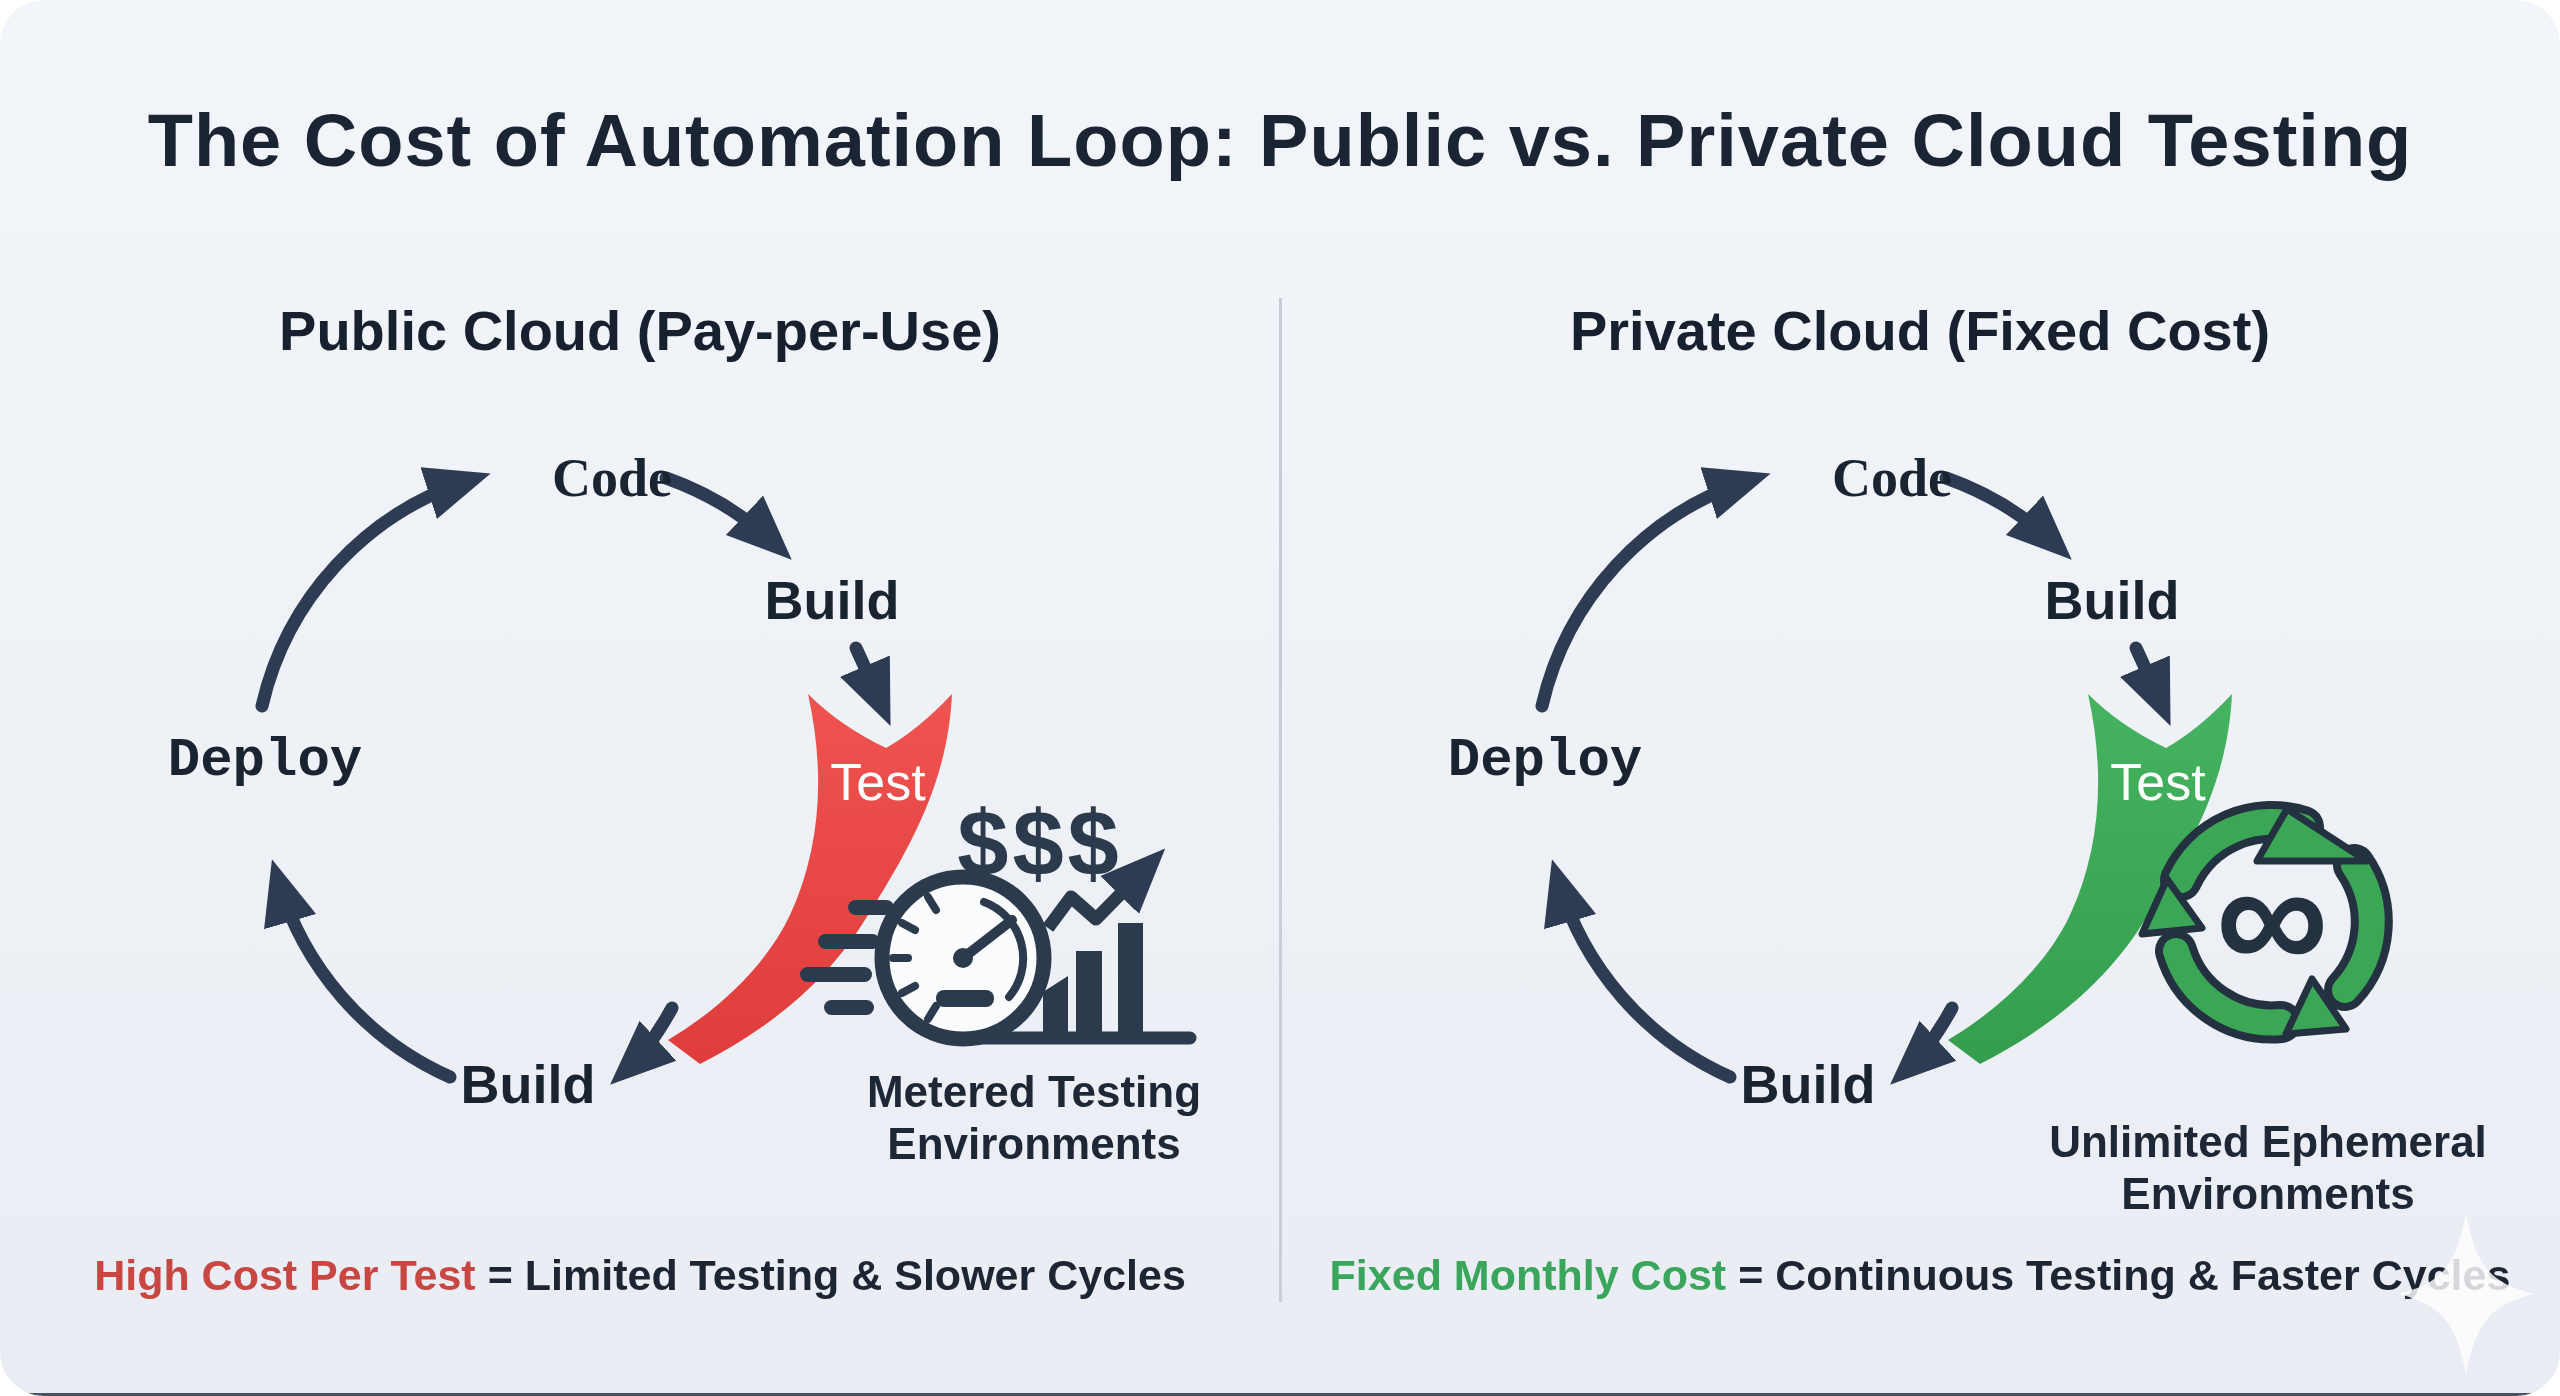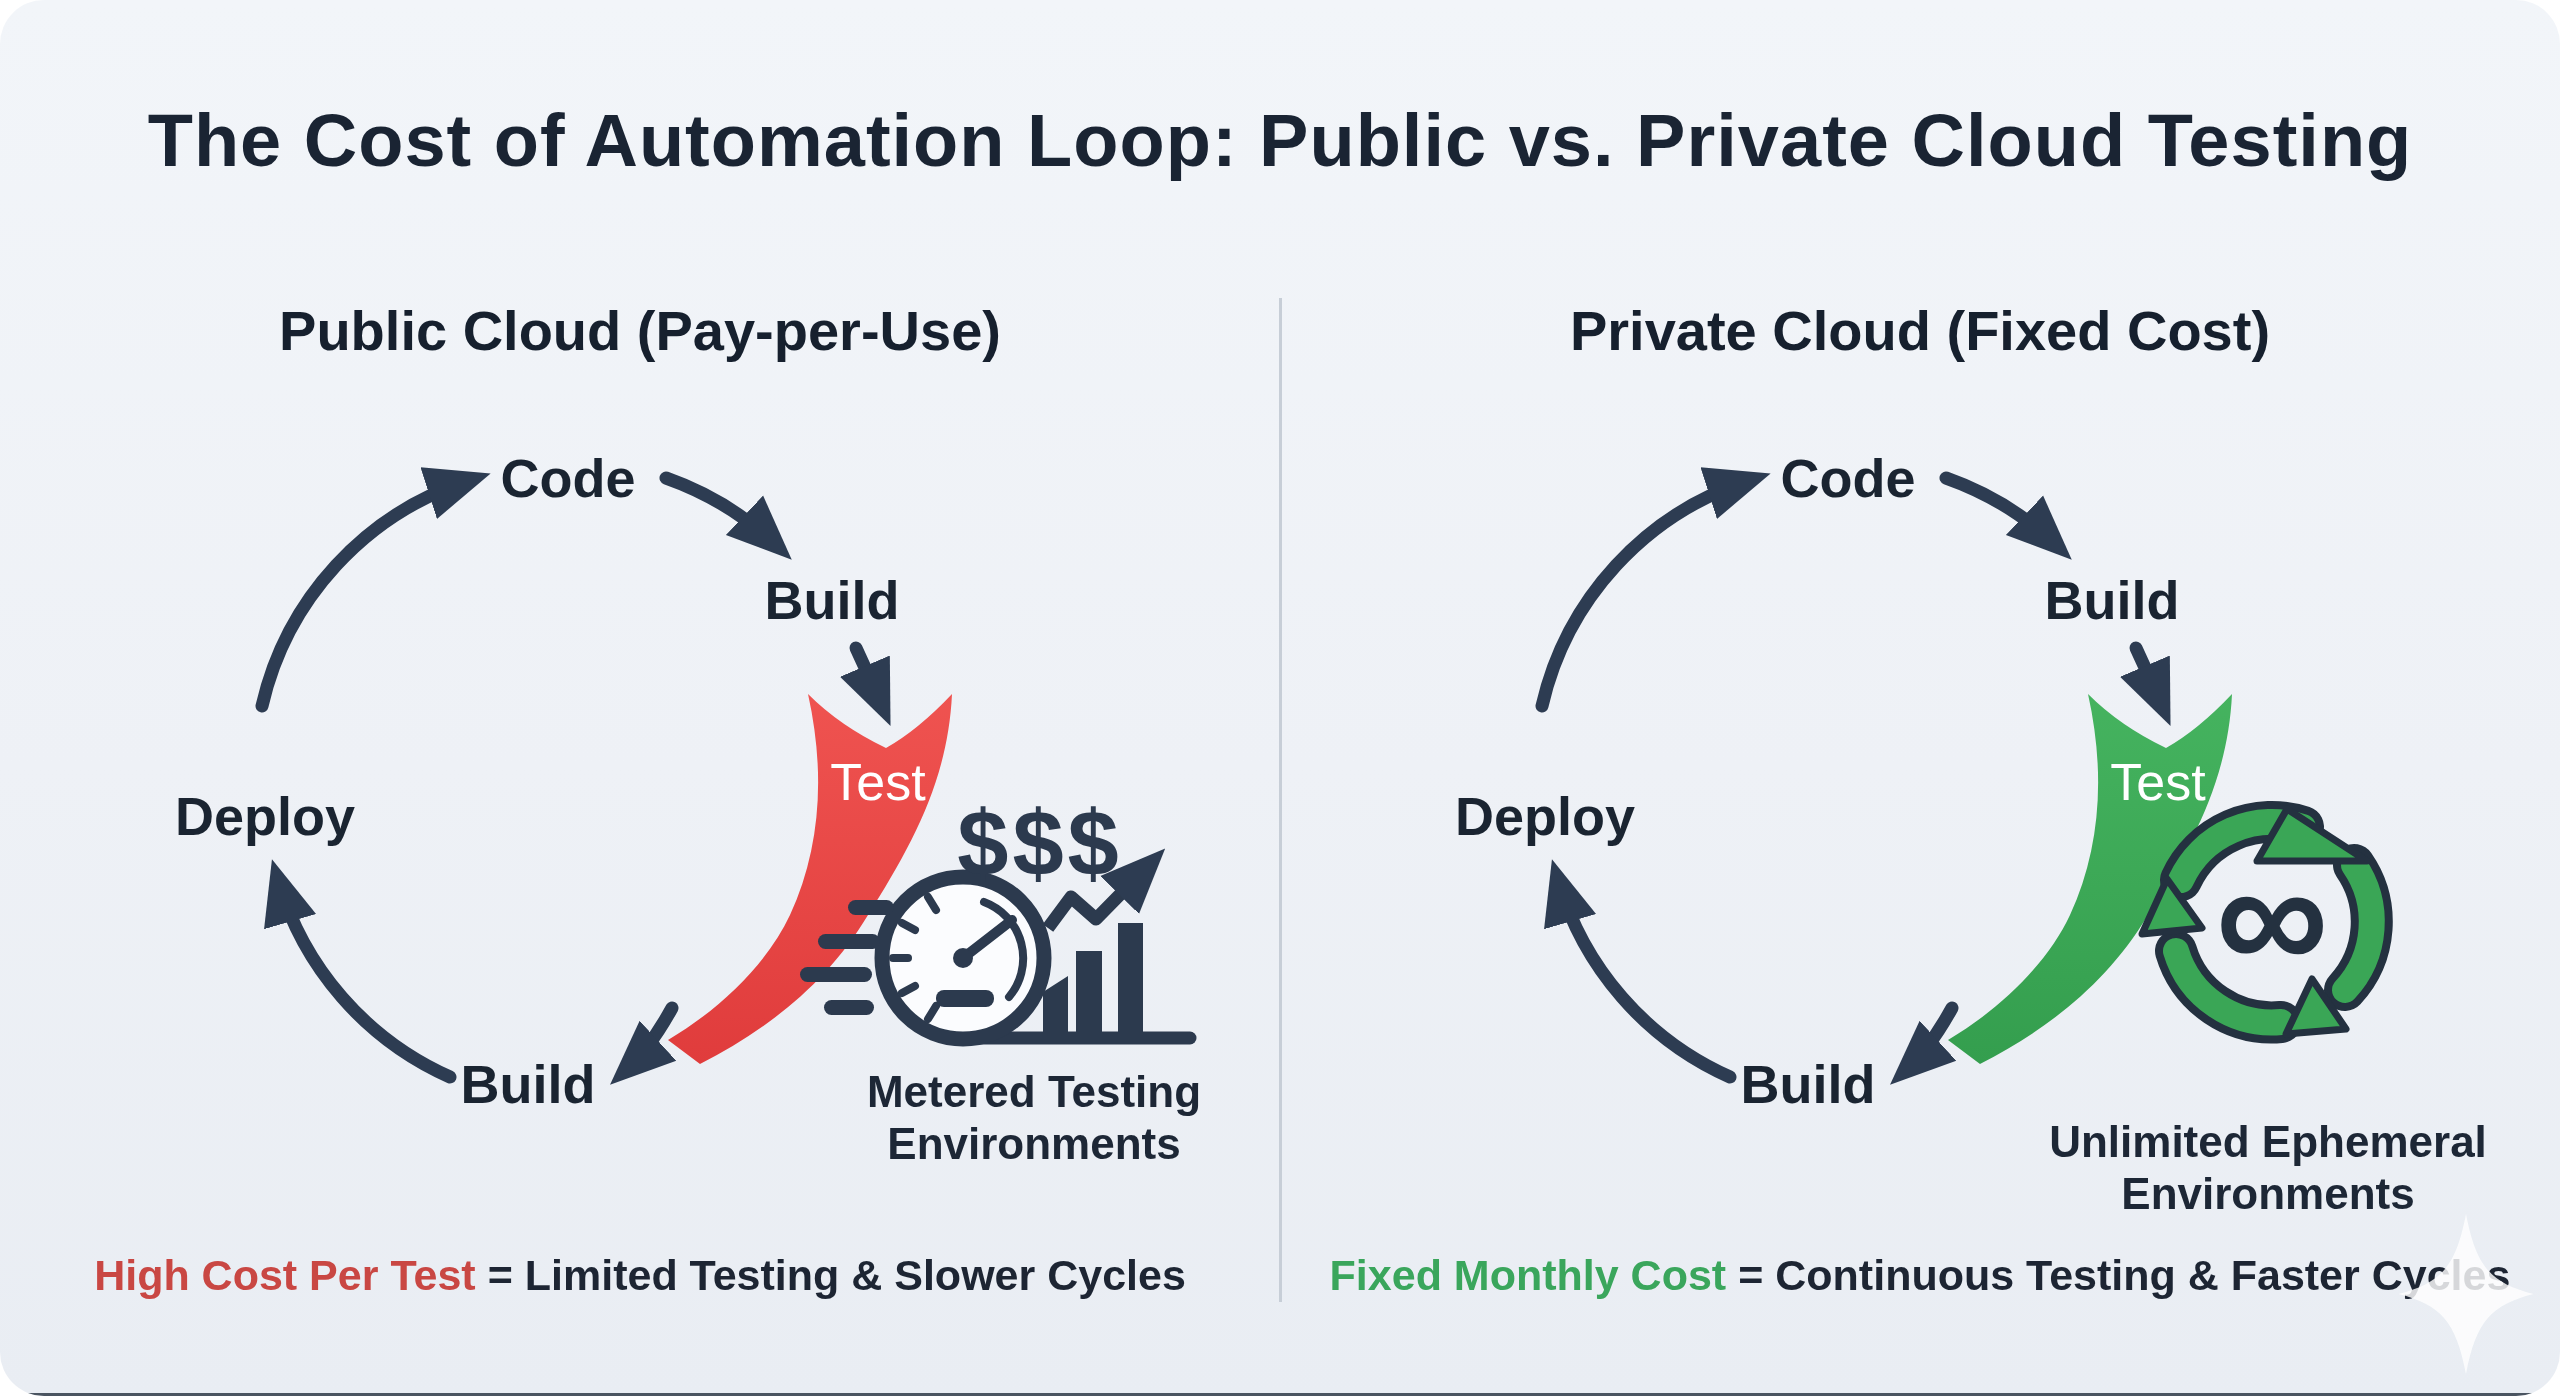--- a/index.html
+++ b/index.html
@@ -24,23 +24,23 @@
     position:absolute;top:330px;left:0;width:100%;margin:0;
     transform:translateY(-50%);
     text-align:center;font-size:56px;font-weight:700;color:#16202e;
   }
   .panel-svg{position:absolute;left:0;top:0;width:1280px;height:1396px;}
 
   .cycle-label{
     position:absolute;transform:translate(-50%,-50%);
     font-size:54px;font-weight:600;color:#1a2431;white-space:nowrap;
   }
-  .lbl-code{left:568px;top:478px;}
+  .lbl-code{left:612px;top:478px;font-family:Liberation Serif, serif;}
   .lbl-build-top{left:832px;top:600px;}
-  .lbl-deploy{left:265px;top:816px;}
+  .lbl-deploy{left:265px;top:760px;font-family:Liberation Mono, monospace;}
   .lbl-build-bottom{left:528px;top:1084px;}
   .lbl-test{left:878px;top:782px;color:#ffffff;font-weight:500;font-size:52px;}
 
   .dollar-signs{
     position:absolute;left:1040px;top:843px;transform:translate(-50%,-50%);
     font-size:92px;font-weight:800;color:#2c3a4e;letter-spacing:4px;white-space:nowrap;
   }
   .infinity-symbol{
     position:absolute;left:992px;top:916px;transform:translate(-50%,-50%);
     font-size:158px;font-weight:700;color:#243140;line-height:1;

